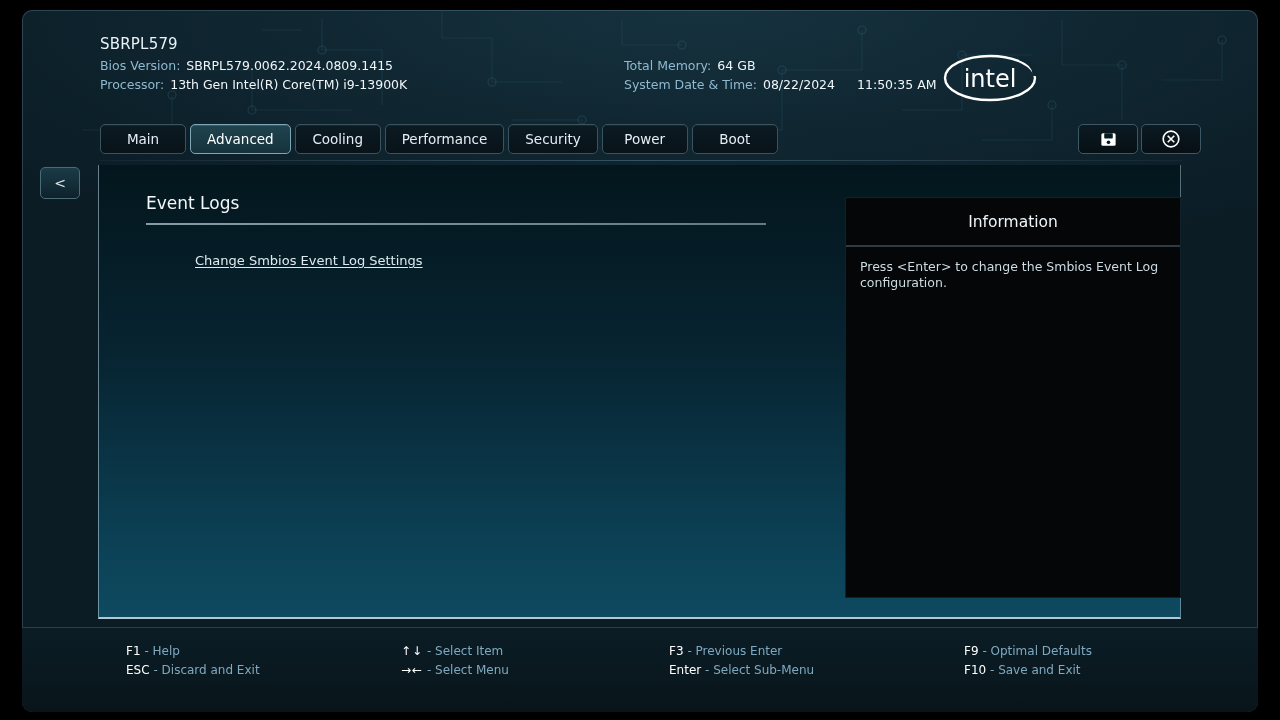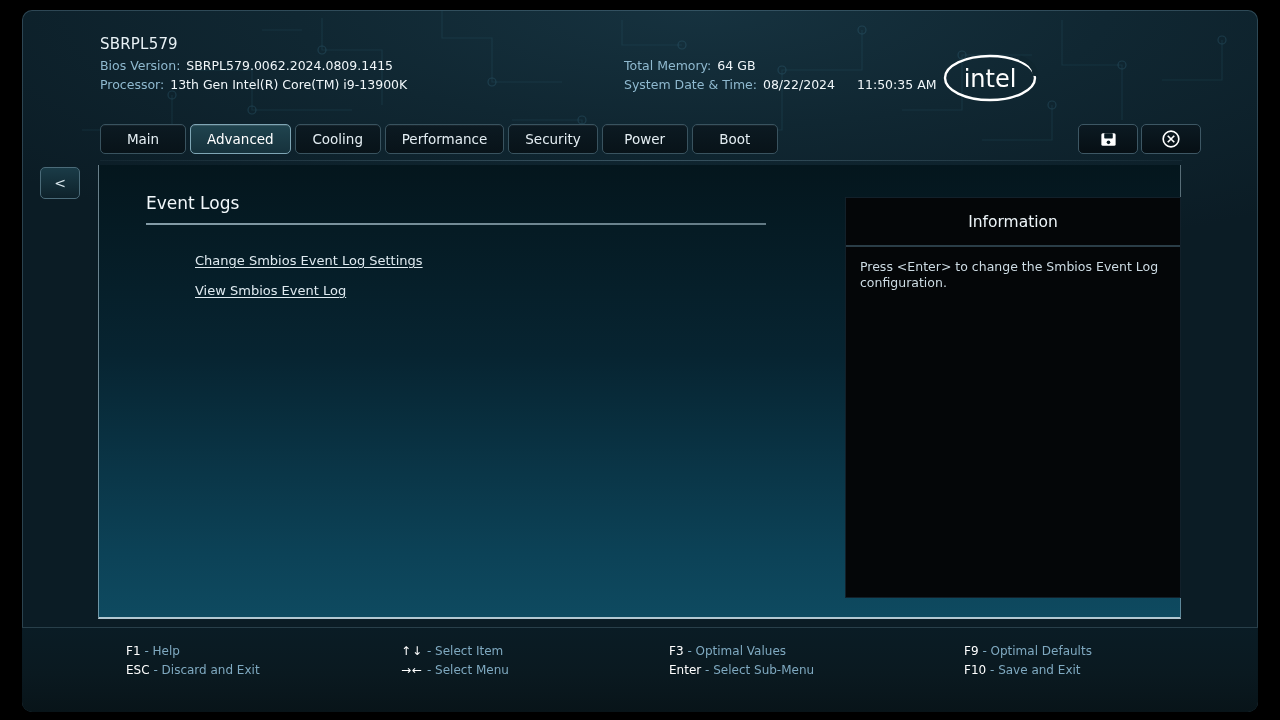--- a/index.html
+++ b/index.html
@@ -336,37 +336,34 @@
 
   <div class="body-panel"></div>
 
   <div class="page-title">Event Logs</div>
   <div class="title-rule"></div>
 
   <div class="menu-list">
     <div class="menu-row">
       <span class="menu-item">Change Smbios Event Log Settings</span>
     </div>
-    <div class="menu-row">
-      <span class="menu-item">View Smbios Event Log</span>
-    </div>
   </div>
 
   <div class="info-panel">
     <div class="info-title">Information</div>
     <div class="info-rule"></div>
     <div class="info-body">Press &lt;Enter&gt; to change the Smbios Event Log configuration.</div>
   </div>
 
   <div class="footer">
     <div class="foot-rule"></div>
     <div class="fgrid">
       <div class="fitem"><span class="key">F1</span> <span class="dsc">- Help</span></div>
       <div class="fitem"><span class="key arrows">↑↓</span> <span class="dsc">- Select Item</span></div>
-      <div class="fitem"><span class="key">F3</span> <span class="dsc">- Optimal Values</span></div>
+      <div class="fitem"><span class="key">F3</span> <span class="dsc">- Previous Enter</span></div>
       <div class="fitem"><span class="key">F9</span> <span class="dsc">- Optimal Defaults</span></div>
 
       <div class="fitem"><span class="key">ESC</span> <span class="dsc">- Discard and Exit</span></div>
       <div class="fitem"><span class="key arrows">→←</span> <span class="dsc">- Select Menu</span></div>
       <div class="fitem"><span class="key">Enter</span> <span class="dsc">- Select Sub-Menu</span></div>
       <div class="fitem"><span class="key">F10</span> <span class="dsc">- Save and Exit</span></div>
     </div>
   </div>
 
 </div>

